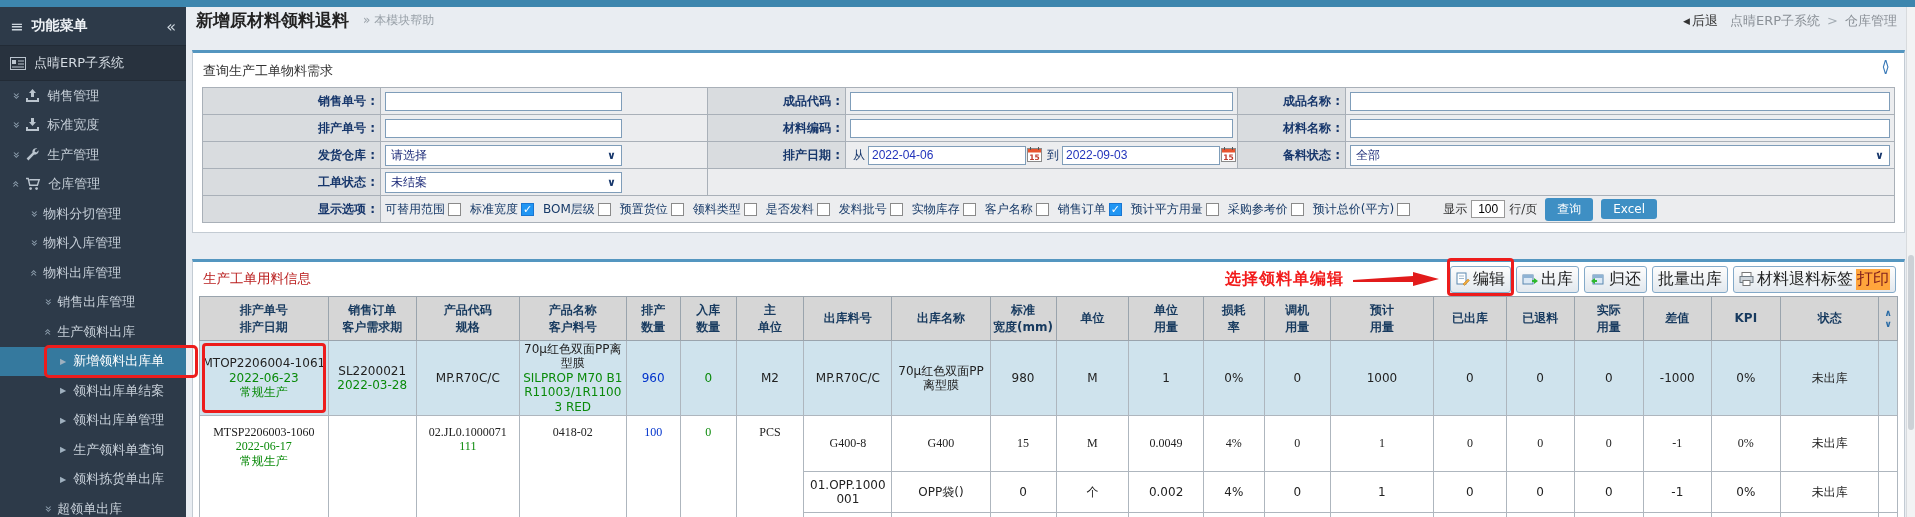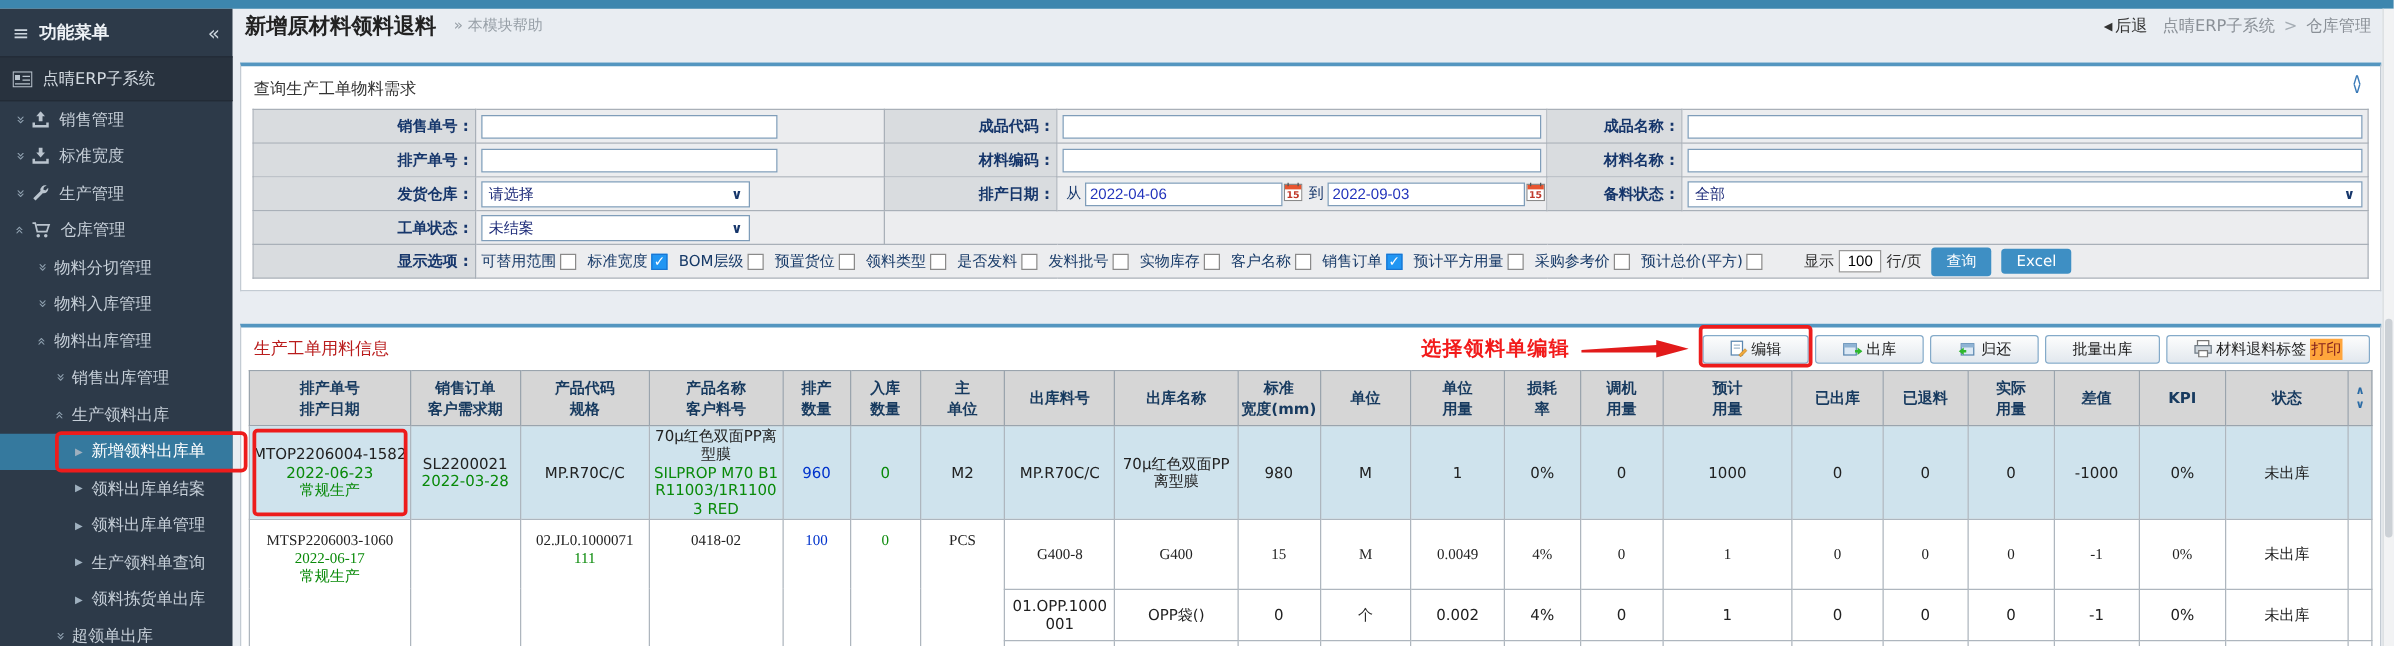--- a/index.html
+++ b/index.html
@@ -46,40 +46,40 @@
   .fm{width:calc(100% - 18px);margin:6px 9px 9px;border-collapse:collapse;table-layout:fixed}
   .fm td{border:1px solid #a9b0b8;height:27px;padding:0 4px;overflow:hidden}
   .fm td.lb{background:#d9dcdf;text-align:right;color:#16366b;font-weight:bold;white-space:nowrap;padding-right:5px}
   .fm td.fd{background:#ecedef}
   .ti{height:19px;border:1px solid #7f9db9;background:#fff;font-size:12px;padding:0 3px;color:#223;vertical-align:middle}
   .ti.w1{width:237px}.ti.fill{width:100%}
   .ti.date{width:158px;color:#2233bb}
   .sel-box{display:inline-flex;align-items:center;justify-content:space-between;height:21px;border:1px solid #7f9db9;
        background:#fff;color:#1f2d7a;font-size:12px;padding:0 5px;cursor:pointer;vertical-align:middle}
   .sel-box .ar{color:#16366b;font-weight:bold;font-size:11px;margin-left:6px}
-  .sel-box.w1{width:215px}.sel-box.fill{width:100%}
+  .sel-box.w1{width:237px}.sel-box.fill{width:100%}
   .fromto{color:#16366b;margin:0 3px}
   .cal{vertical-align:-3px;margin:0 2px 0 1px;cursor:pointer}
   .opts{display:flex;align-items:center;white-space:nowrap;color:#173a68}
   .cb{width:13px;height:13px;border:1px solid #8a8a8a;background:#fff;display:inline-block;margin:0 9px 0 3px;position:relative;flex:none;cursor:pointer}
   .cb.on{background:#2196f3;border-color:#1976d2}
   .cb.on::after{content:"✓";position:absolute;left:1px;top:-1px;color:#fff;font-size:11px;font-weight:bold}
   .pager{display:inline-flex;align-items:center;margin-left:24px;color:#333}
   .pgin{width:34px;height:18px;border:1px solid #999;text-align:center;font-size:12px;margin:0 4px;background:#fff}
   .btn{display:inline-block;background:#3e8fc4;color:#fff;border-radius:3px;padding:3px 12px;font-size:12px;margin-left:8px;cursor:pointer}
 
   
   .panel.tbl{margin-top:26px;padding-bottom:30px}
   .t-head{display:flex;align-items:center;height:34px;padding:0 8px 0 10px}
   .t-title{font-size:13.5px;color:#b91c1c}
   .t-tools{margin-left:auto;display:flex;align-items:center;gap:5px}
   .anno{color:#f21b1b;font-size:16px;font-weight:bold;margin-right:4px;letter-spacing:1px}
   .arrow-svg{margin-right:6px}
   .tbtn{display:inline-flex;align-items:center;gap:3px;border:1px solid #84aac9;background:linear-gradient(#fdfdfd,#e2e8ee);
-        border-radius:3px;padding:2px 21px;font-size:12px;color:#222;cursor:pointer;position:relative;white-space:nowrap}
+        border-radius:3px;padding:2px 5px;font-size:16px;color:#222;cursor:pointer;position:relative;white-space:nowrap}
   .tbtn.boxed::after{content:"";position:absolute;inset:-9px -4px -4px -4px;border:3px solid #ed1c1c;border-radius:4px;pointer-events:none}
   .hl-print{background:#ffa53c;color:#7f1d1d;padding:0 1px}
 
   .grid{width:calc(100% - 12px);margin:0 6px;border-collapse:collapse;table-layout:fixed;font-size:12px}
   .grid th{background:#d6d6d6;border:1px solid #9aa4ad;color:#173a5f;font-weight:bold;height:44px;
            white-space:pre-line;line-height:1.35;padding:0 1px;text-align:center}
   .grid td{border:1px solid #aeb6be;text-align:center;color:#222;padding:1px 2px;word-break:break-all;line-height:1.2}
   tr.hl td{background:#cfe3ed}
   td.vtop{vertical-align:top;padding-top:9px}
   .grn{color:#0a8a0a}.blu{color:#0033cc}.red{color:#f00}
@@ -429,21 +429,21 @@
 用量</th>
             <th>差值</th>
             <th>KPI</th>
             <th>状态</th>
             <th><div class="arrows">∧<br>∨</div></th>
           </tr>
         </thead>
       <tbody id="grid-body">
           <tr class="hl" style="height: 63px;">
             <td rowspan="1" class=" cellbox">
-              <div>MTOP2206004-1582</div>
+              <div>MTOP2206004-1061</div>
               <div class="grn">2022-06-23</div>
               <div class="grn">常规生产</div>
             </td>
             <td rowspan="1" class="">
               <div>SL2200021</div>
               <div class="grn">2022-03-28</div>
             </td>
             <td rowspan="1" class="">
               <div>MP.R70C/C</div>
             </td>

